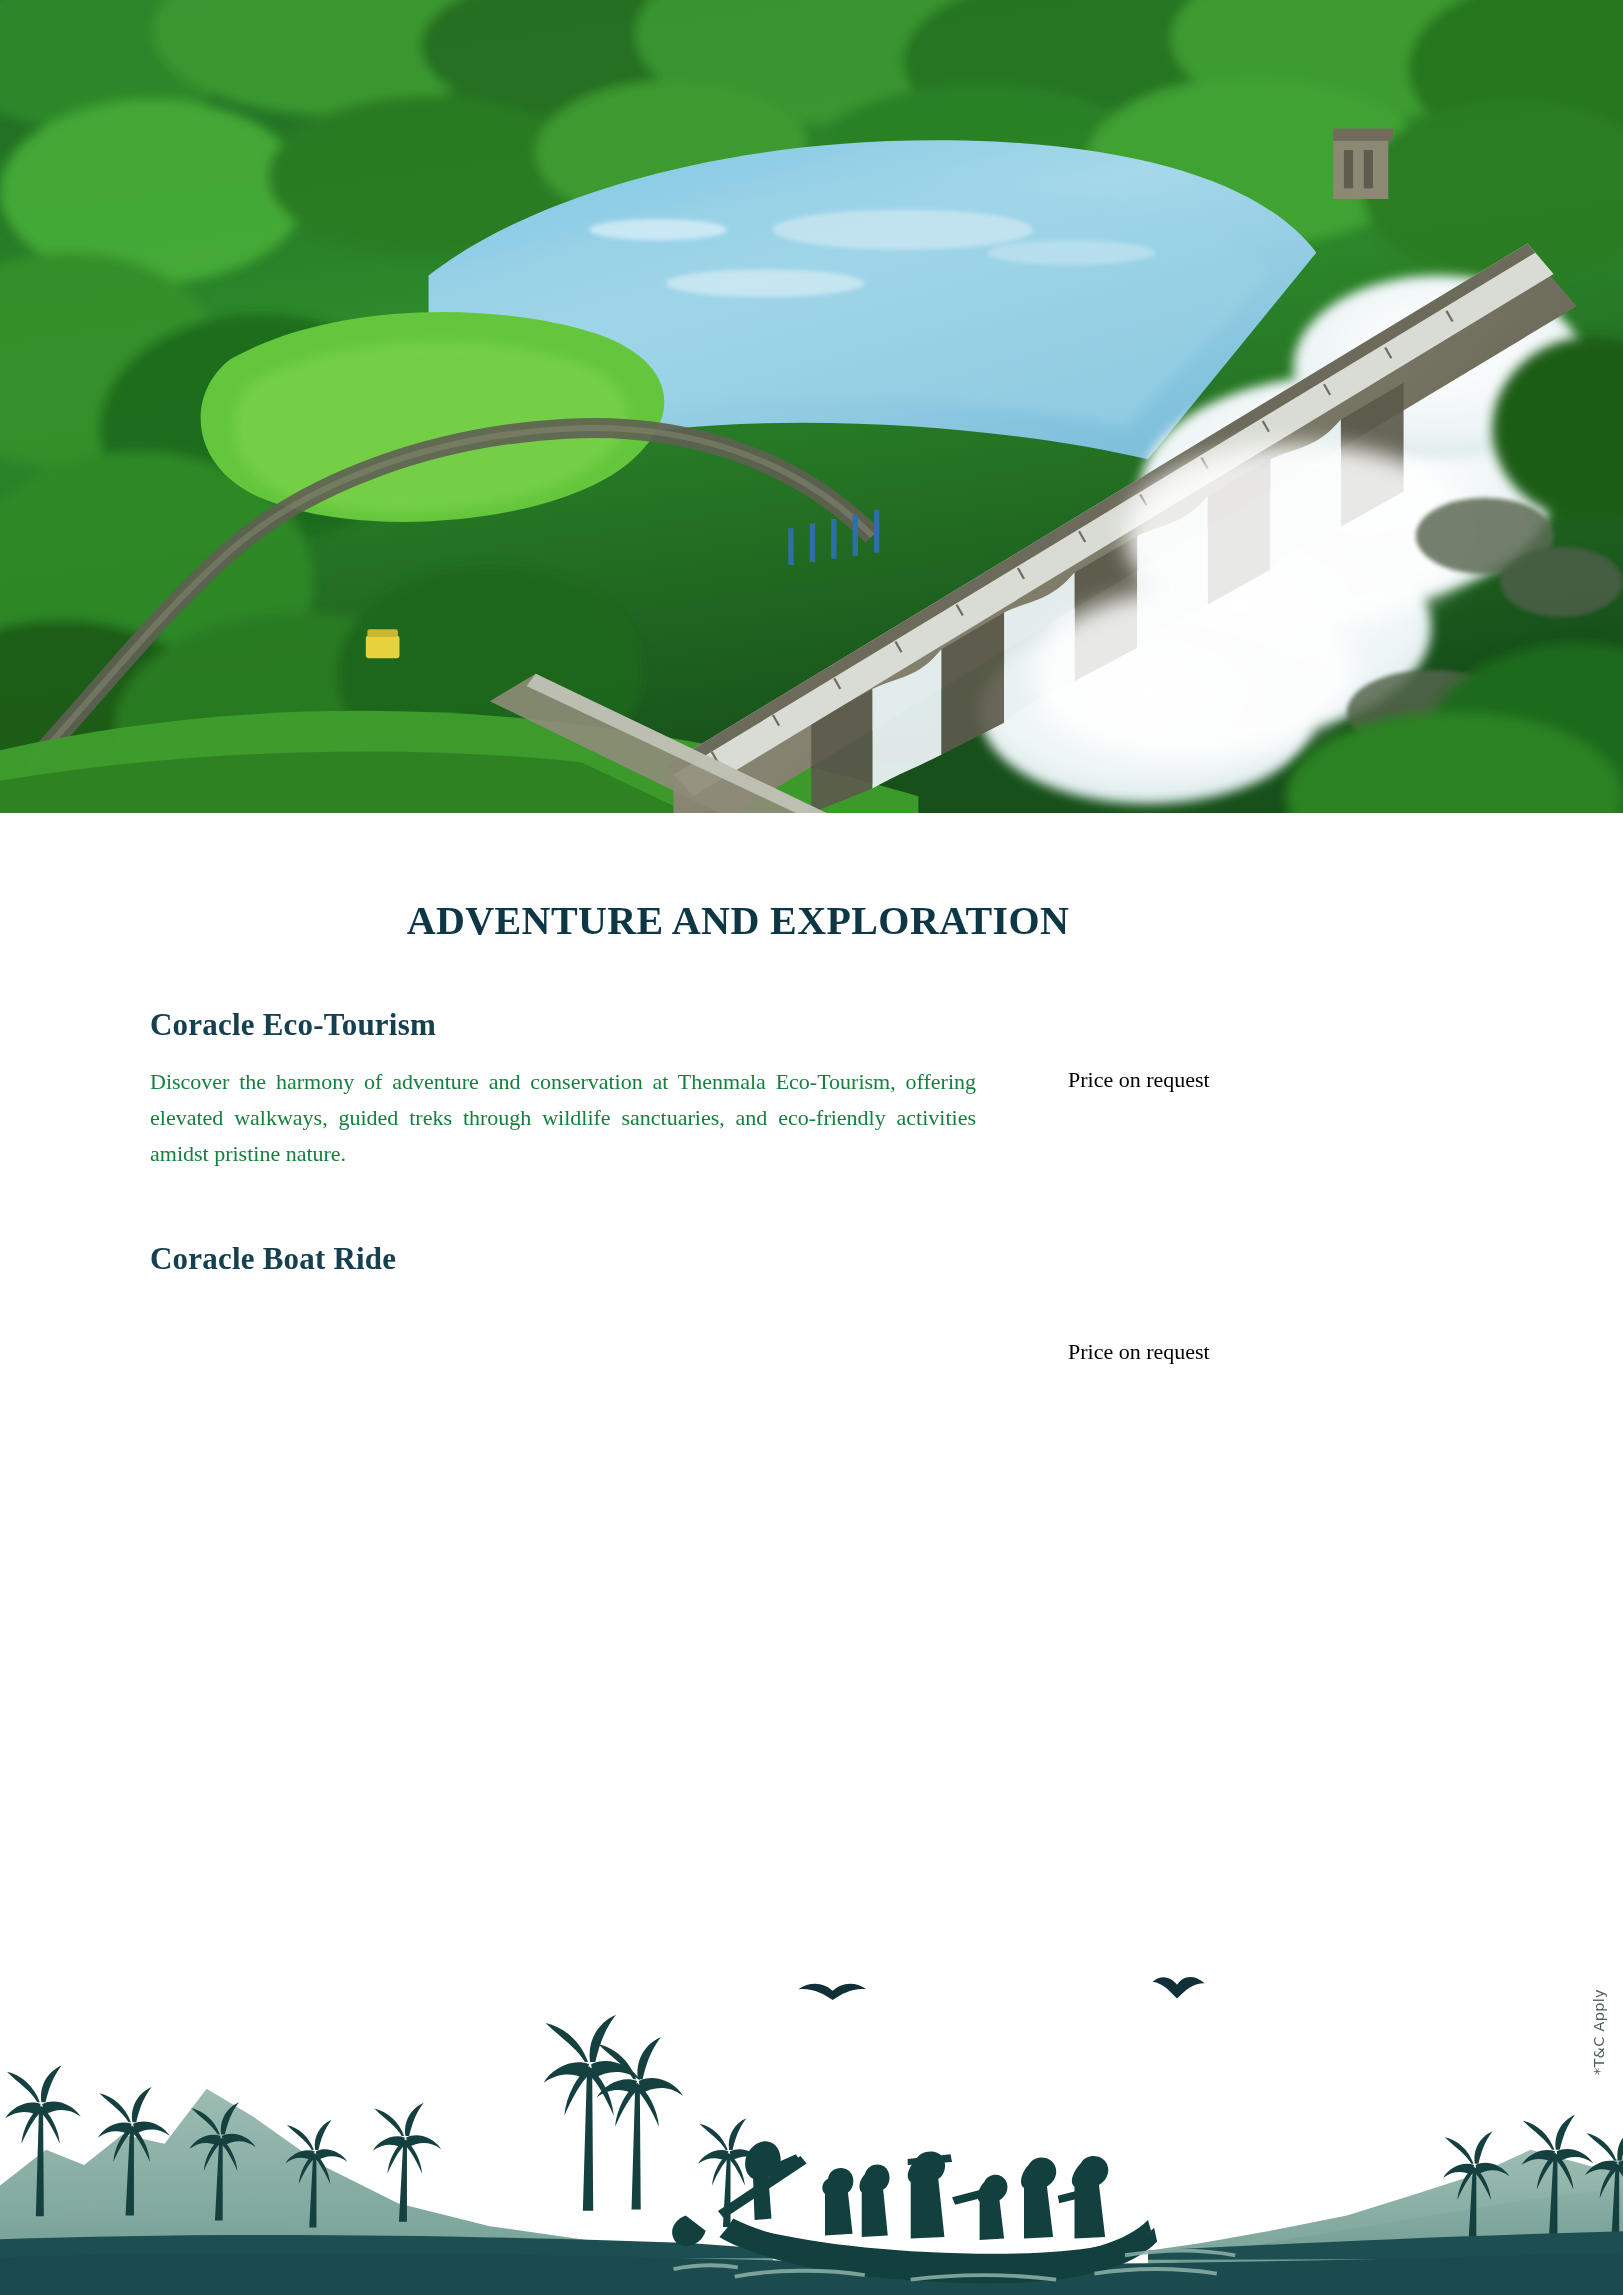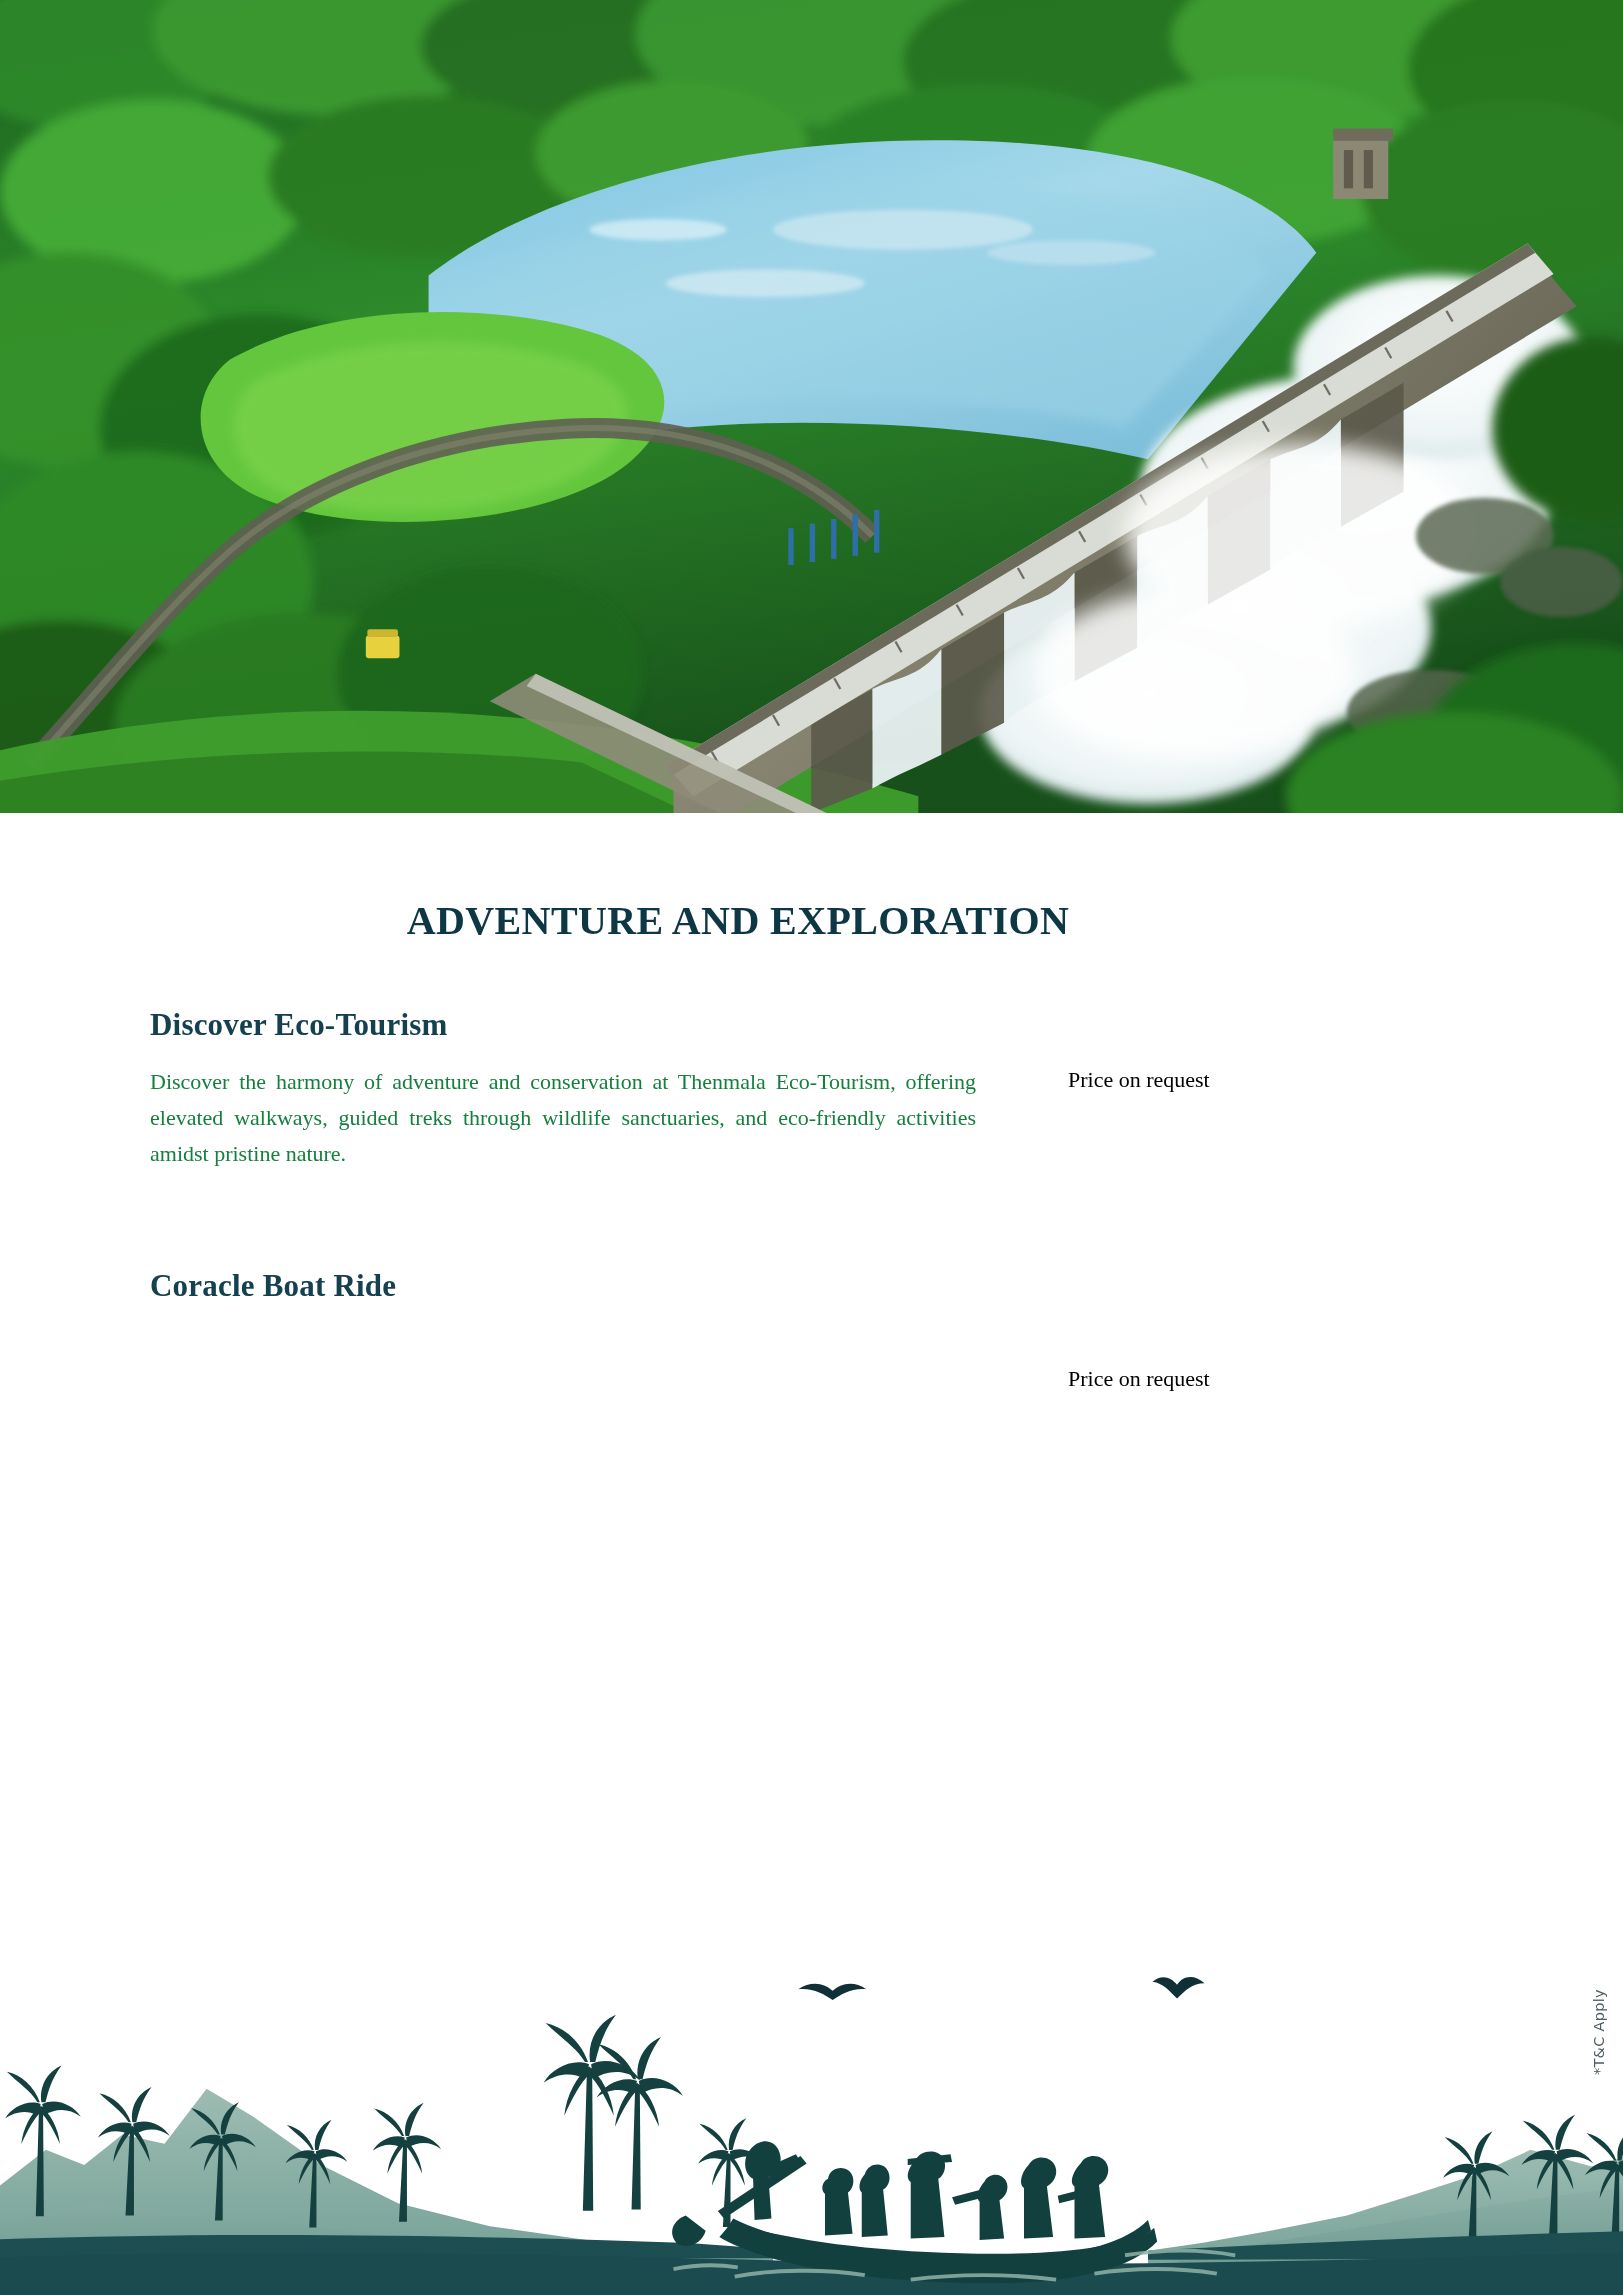--- a/index.html
+++ b/index.html
@@ -28,21 +28,21 @@
     font-weight:bold;
     letter-spacing:0.4px;
     color:#0e3746;
     margin-top:84px;
     font-family:"Liberation Serif", "DejaVu Serif", serif;
   }
 
   .sections { margin-top:63px; padding:0 150px 0 150px; }
 
   .section { position:relative; }
-  .section + .section { margin-top:97px; }
+  .section + .section { margin-top:70px; }
 
   .section-heading {
     font-size:31px;
     font-weight:bold;
     color:#14404f;
     letter-spacing:0.2px;
     margin-bottom:21.4px;
   }
 
   .section-body { position:relative; min-height:92px; }
@@ -260,21 +260,21 @@
   </svg>
 </div>
 
 <div class="content">
 
   <div class="page-title">ADVENTURE AND EXPLORATION</div>
 
   <div class="sections">
 
     <div class="section">
-      <div class="section-heading">Discover Eco-Tourism</div>
+      <div class="section-heading">Coracle Eco-Tourism</div>
       <div class="section-body">
         <div class="desc">Discover the harmony of adventure and conservation at Thenmala Eco-Tourism, offering elevated walkways, guided treks through wildlife sanctuaries, and eco-friendly activities amidst pristine nature.</div>
         <div class="price row1">Price on request</div>
       </div>
     </div>
 
     <div class="section">
       <div class="section-heading">Coracle Boat Ride</div>
       <div class="section-body">
         <div class="price row2">Price on request</div>

